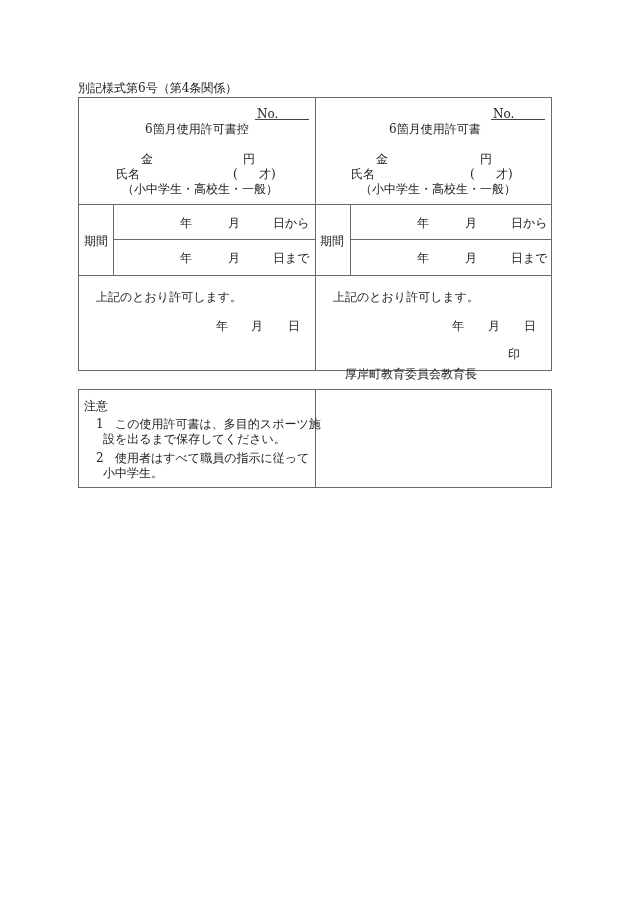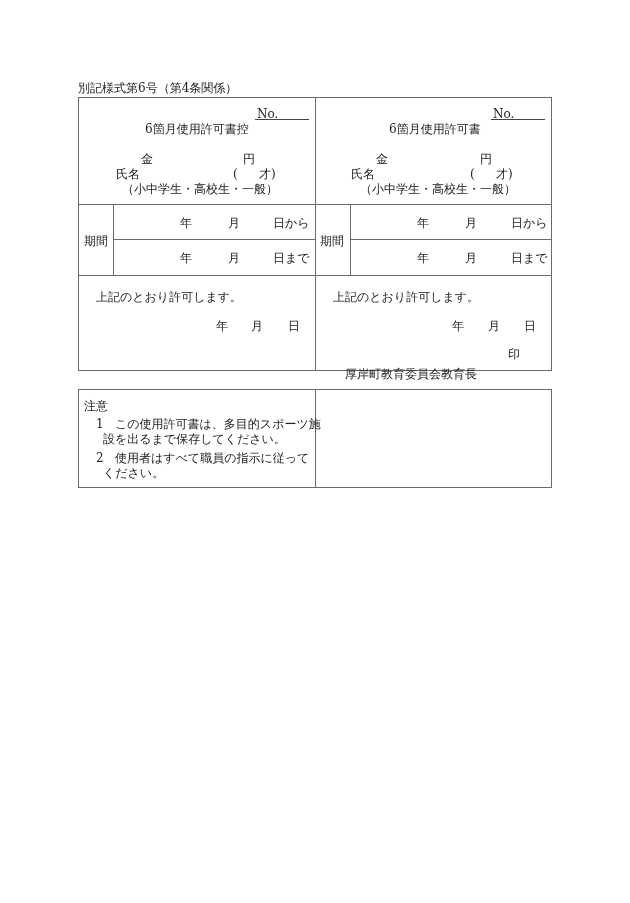--- a/index.html
+++ b/index.html
@@ -106,14 +106,14 @@
 
 <div>
   <span class="abs t" style="left:84px; top:400px;">注意</span>
 
   <span class="abs t" style="left:96px; top:418px;">1</span>
   <span class="abs t" style="left:115px; top:418px;">この使用許可書は、多目的スポーツ施</span>
   <span class="abs t" style="left:103px; top:433px;">設を出るまで保存してください。</span>
 
   <span class="abs t" style="left:96px; top:452px;">2</span>
   <span class="abs t" style="left:115px; top:452px;">使用者はすべて職員の指示に従って</span>
-  <span class="abs t" style="left:103px; top:467px;">ください。</span>
+  <span class="abs t" style="left:103px; top:467px;">小中学生。</span>
 </div>
 
 </body></html>

